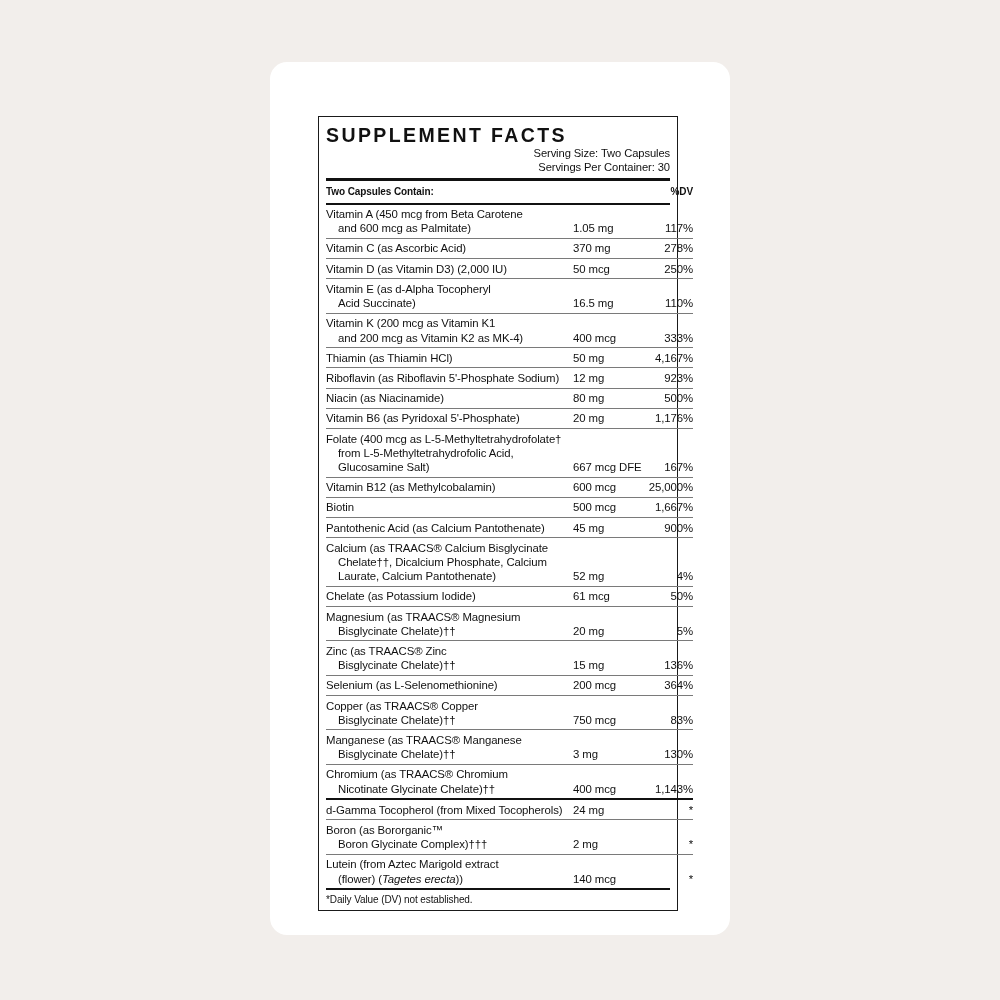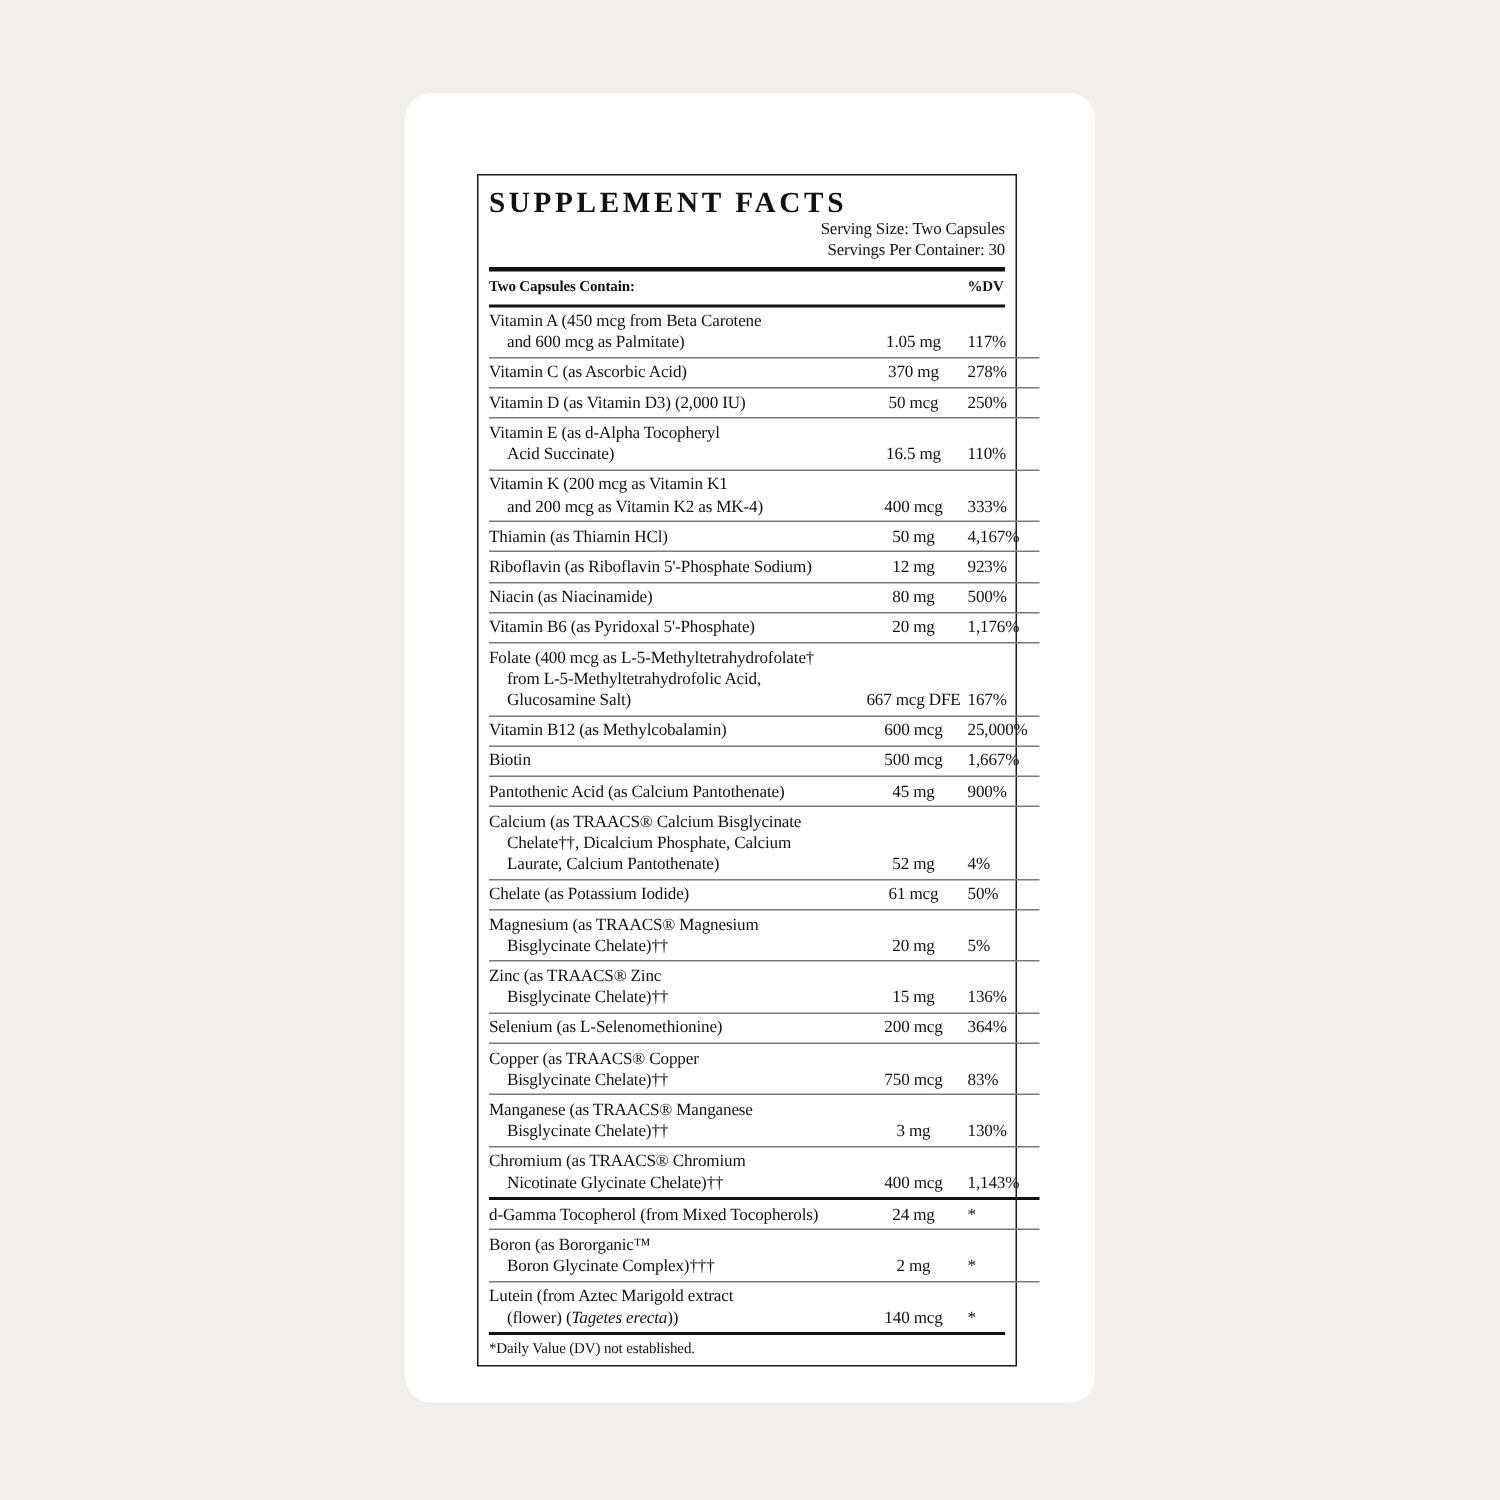--- a/index.html
+++ b/index.html
@@ -2,21 +2,21 @@
 <html><head>
 <meta charset="utf-8">
 <style>
   html,body{margin:0;padding:0;}
   body{
     width:1000px;height:1000px;
     background:#f2eeeb;
     font-family:"Liberation Sans", sans-serif;
     -webkit-font-smoothing:antialiased;
   }
-  .stage{position:relative;width:1000px;height:921px;font-family:Liberation Serif, serif;}
+  .stage{position:relative;width:1000px;height:921px;}
 
   
   .card{
     position:absolute;
     left:270px;top:62px;
     width:460px;height:873px;
     background:#ffffff;
     border-radius:17px;
   }
 
@@ -60,22 +60,22 @@
     table-layout:fixed;
     font-size:11.4px;
     line-height:14.2px;
   }
   table.facts td{
     padding:0;
     vertical-align:bottom;
     letter-spacing:-0.1px;
   }
   .c-name{width:247px;padding-left:7px !important;}
-  .c-amt{width:72px;text-align:center;margin-top:39px;}
-  .c-dv{width:48px;text-align:left;padding-right:7px !important;}
+  .c-amt{width:72px;text-align:left;margin-top:39px;}
+  .c-dv{width:48px;text-align:right;padding-right:7px !important;}
 
   .hdrrow td{
     font-weight:bold;
     font-size:10px;
     line-height:20px;
     padding-top:1px !important;
     padding-bottom:1px !important;
   }
 
   .row td{padding-top:2.5px !important;padding-bottom:2.5px !important;}

